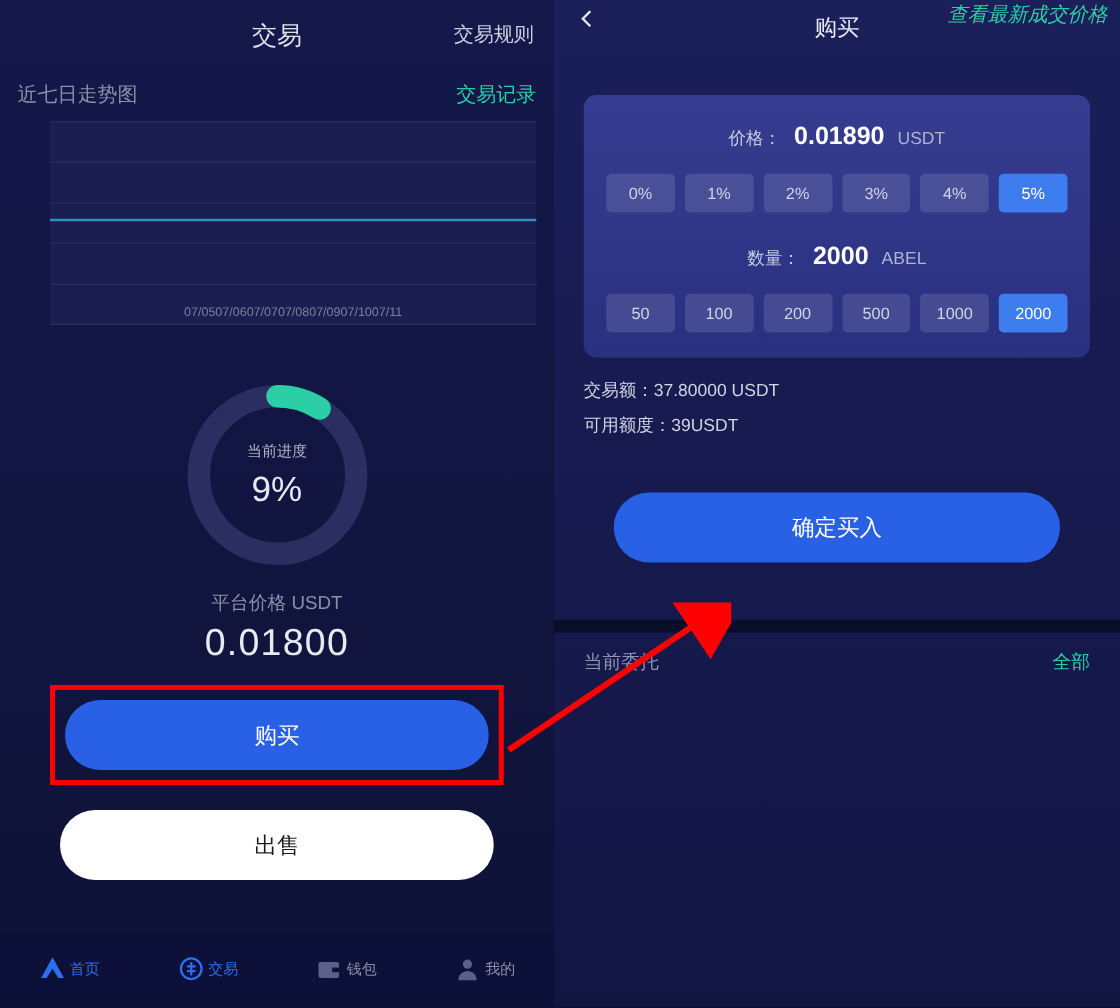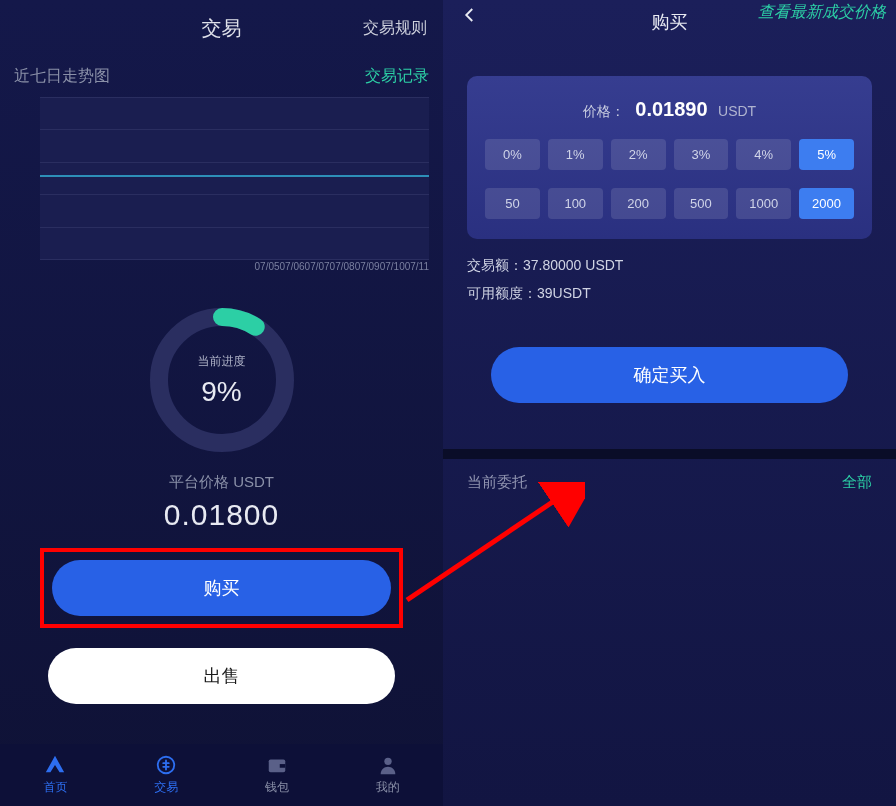--- a/index.html
+++ b/index.html
@@ -15,40 +15,40 @@
     
     .trend-row { display: flex; justify-content: space-between; align-items: center; padding: 10px 14px 6px; }
     .trend-label { font-size: 16px; color: #8a90a8; }
     .trade-log { font-size: 16px; color: #2ccfa5; font-weight: 400; }
     
     .chart-area { position: relative; height: 180px; margin: 4px 10px 0 10px; }
     .y-axis { position: absolute; left: 0; top: 0; bottom: 18px; width: 28px; display: flex; flex-direction: column; justify-content: space-between; font-size: 10px; color: #7a80a0; text-align: right; padding-right: 4px; }
     .chart-grid { position: absolute; left: 30px; right: 4px; top: 0; bottom: 18px; background: #1a1e50; }
     .grid-line { position: absolute; left: 0; right: 0; border-top: 1px solid #2a2e60; }
     .chart-line { position: absolute; left: 0; right: 0; height: 2px; background: #2d8fb8; top: 48%; }
-    .x-axis { position: absolute; left: 30px; right: 4px; bottom: 0; height: 16px; display: flex; justify-content: flex-end; font-size: 10px; color: #7a80a0; }
+    .x-axis { position: absolute; left: 30px; right: 4px; bottom: 16px; height: 16px; display: flex; justify-content: center; font-size: 10px; color: #7a80a0; }
     
     .donut-wrap { display: flex; justify-content: center; margin-top: 28px; }
     .donut { position: relative; width: 150px; height: 150px; }
     .donut svg { width: 100%; height: 100%; transform: rotate(-90deg); }
     .donut-center { position: absolute; top: 50%; left: 50%; transform: translate(-50%, -50%); text-align: center; }
     .donut-sub { font-size: 12px; color: #b0b4c8; margin-bottom: 6px; }
     .donut-pct { font-size: 28px; color: #e8eaf2; font-weight: 400; }
     
     .price-block { text-align: center; margin-top: 18px; }
     .price-label { font-size: 15px; color: #8a90a8; }
     .price-value { font-size: 30px; color: #e8eaf2; margin-top: 6px; letter-spacing: 1px; }
     
     .highlight-box { margin: 16px 40px 0; border: 4px solid #ff0000; padding: 8px; position: relative; }
     .btn { display: block; width: 100%; border-radius: 30px; text-align: center; font-size: 18px; padding: 16px 0; cursor: pointer; border: none; }
     .btn-buy { background: #2861e6; color: #fff; }
     .btn-sell { background: #fff; color: #1a1a1a; margin: 20px 48px 0; width: calc(100% - 96px); }
     
     .tabbar { position: absolute; bottom: 0; left: 0; right: 0; height: 62px; background: #0d1038; display: flex; }
-    .tab { flex: 1; display: flex; flex-direction: column; align-items: center; justify-content: center; gap: 3px; font-size: 12px; color: #8a90a8; cursor: pointer; }
+    .tab { flex: 1; display: flex; flex-direction: row; align-items: center; justify-content: center; gap: 3px; font-size: 12px; color: #8a90a8; cursor: pointer; }
     .tab.active { color: #2d6ef0; }
     .tab-icon { width: 22px; height: 22px; display: flex; align-items: center; justify-content: center; }
     
     
     .arrow { position: absolute; left: 395px; top: 482px; width: 190px; height: 130px; pointer-events: none; z-index: 10; }
     
     
     .right-header { display: flex; align-items: center; justify-content: center; height: 48px; position: relative; padding: 0 10px; }
     .back-icon { position: absolute; left: 18px; top: 6px; cursor: pointer; }
     .right-title { font-size: 18px; color: #e8eaf2; margin-top: -4px; }
@@ -194,20 +194,25 @@
       <span class="card-unit">USDT</span>
     </div>
     <div class="pill-row">
       <button class="pill">0%</button>
       <button class="pill">1%</button>
       <button class="pill">2%</button>
       <button class="pill">3%</button>
       <button class="pill">4%</button>
       <button class="pill sel">5%</button>
     </div>
+    <div class="card-row" style="margin-top:24px">
+      <span class="card-label">数量：</span>
+      <span class="card-num">2000</span>
+      <span class="card-unit">ABEL</span>
+    </div>
     <div class="pill-row">
       <button class="pill">50</button>
       <button class="pill">100</button>
       <button class="pill">200</button>
       <button class="pill">500</button>
       <button class="pill">1000</button>
       <button class="pill sel">2000</button>
     </div>
   </div>
 

